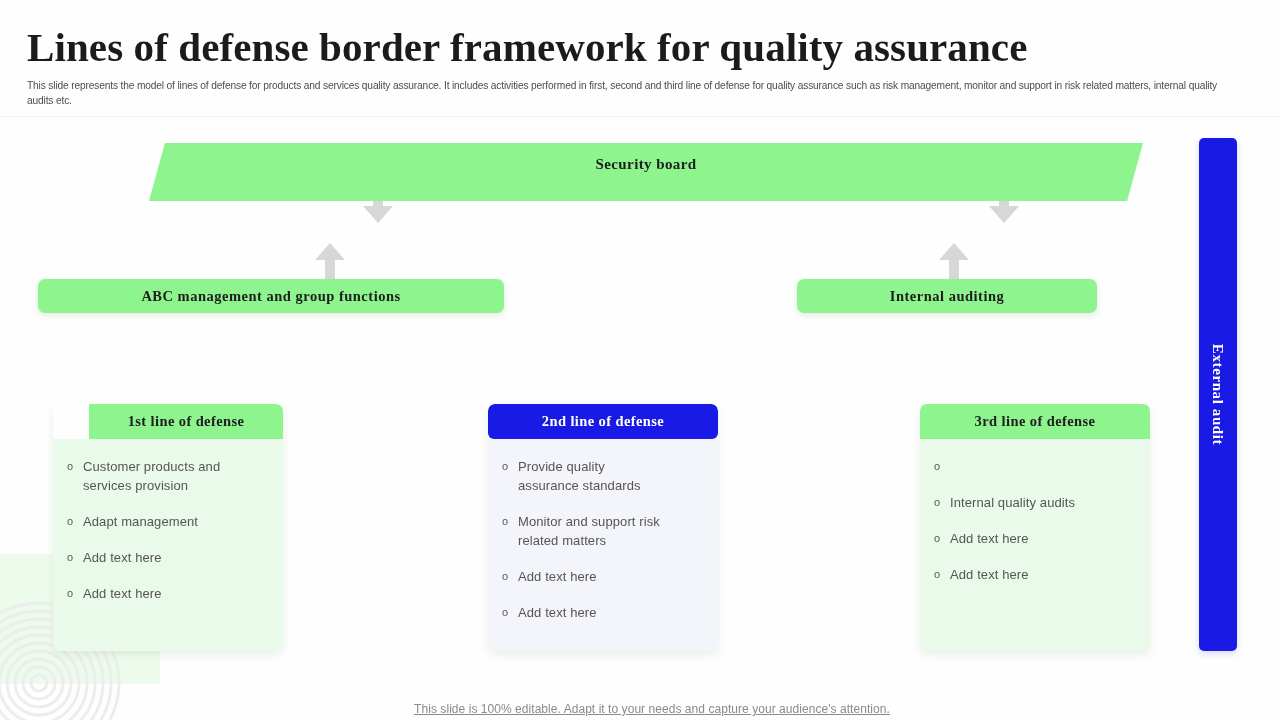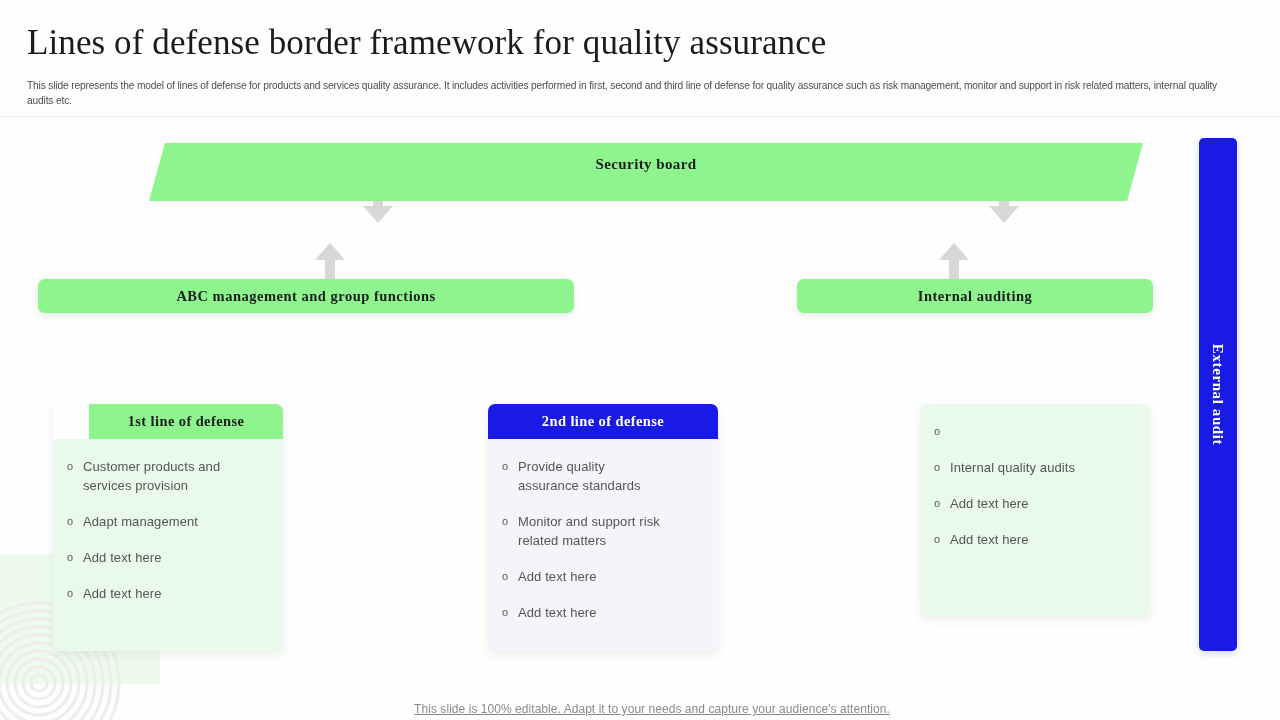--- a/index.html
+++ b/index.html
@@ -43,22 +43,22 @@
     border-radius: 0 24px 0 0;
     z-index: 0;
   }
 
   
   .title {
     position: absolute;
     left: 27px;
     top: 23px;
     font-family: "Liberation Serif", serif;
-    font-size: 35px;
-    font-weight: 400;
+    font-size: 41px;
+    font-weight: 700;
     color: #1b1b1b;
     letter-spacing: 0.1px;
     white-space: nowrap;
   }
   .subtitle {
     position: absolute;
     left: 27px;
     top: 79px;
     width: 1213px;
     font-size: 10.2px;
@@ -121,22 +121,22 @@
     justify-content: center;
     z-index: 2;
   }
   .pill-label {
     font-family: "Liberation Serif", serif;
     font-weight: bold;
     font-size: 14.5px;
     color: #1d1d1d;
     letter-spacing: 0.5px;
   }
-  #pill-abc { left: 38px; top: 279px; width: 536px; }
-  #pill-audit { left: 797px; top: 279px; width: 356px; }
+  #pill-abc { left: 38px; top: 279px; width: 466px; }
+  #pill-audit { left: 797px; top: 279px; width: 300px; }
 
   
   .card {
     position: absolute;
     width: 230px;
     top: 404px;
     border-radius: 7px;
     overflow: hidden;
     box-shadow: 0 4px 9px rgba(140,160,140,0.16);
     z-index: 2;
@@ -176,21 +176,21 @@
     letter-spacing: 0.1px;
     white-space: pre-line;
   }
 
   #card-1 { left: 53px; }
   #card-2 { left: 488px; }
   #card-3 { left: 920px; }
 
   #card-1 .card-head { background: #8EF58E; color: #1d1d1d; margin-left: 36px; }
   #card-1 .card-body { background: #e9faea; }
-  #card-2 .card-head { background: #1A1AE6; color: #ffffff; }
+  #card-2 .card-head { background: #1A1AE6; color: #ffffff; border-radius: 6px; }
   #card-2 .card-body { background: #f4f5fb; }
   #card-3 .card-head { background: #8EF58E; color: #1d1d1d; }
   #card-3 .card-body { background: #e9faea; }
 
   #card-1 .card-body { min-height: 212px; }
   #card-2 .card-body { min-height: 212px; }
   #card-3 .card-body { min-height: 212px; }
 
   
   .ext-bar {
@@ -333,20 +333,21 @@
         <span class="bullet-text">Add text here</span>
       </div>
       <div class="bullet-row">
         <span class="bullet-mark">o</span>
         <span class="bullet-text">Add text here</span>
       </div>
     </div>
   </div>
 
   <div class="card" id="card-3">
+    <div class="card-head">3rd line of defense</div>
     <div class="card-body">
       <div class="bullet-row">
         <span class="bullet-mark">o</span>
       </div>
       <div class="bullet-row">
         <span class="bullet-mark">o</span>
         <span class="bullet-text">Internal  quality audits</span>
       </div>
       <div class="bullet-row">
         <span class="bullet-mark">o</span>

